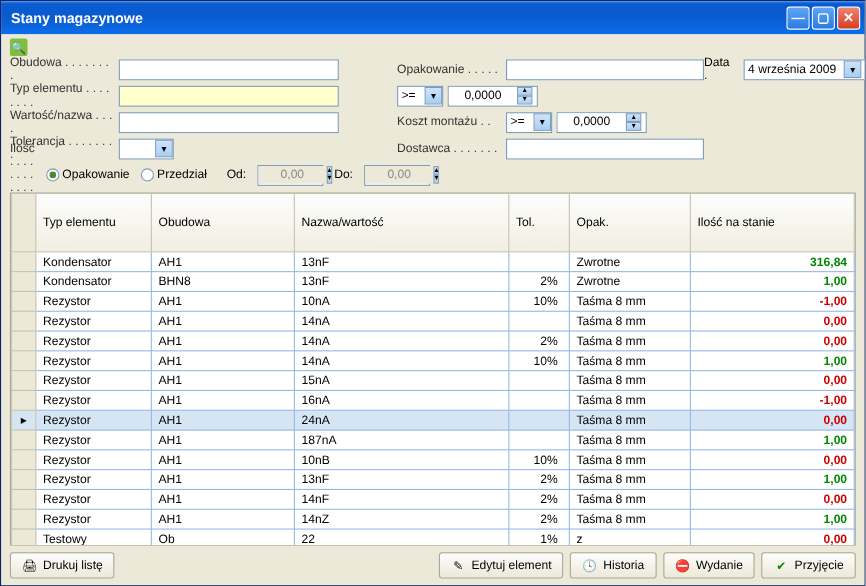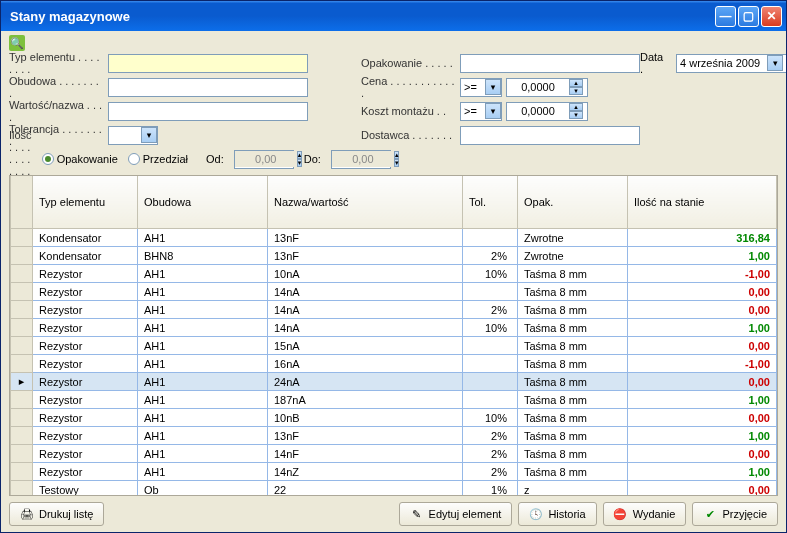--- a/index.html
+++ b/index.html
@@ -68,26 +68,26 @@
       <div class="win-btn close">✕</div>
     </div>
   </div>
 
   <div class="content">
     <div class="search-icon">🔍</div>
 
     <div class="filters">
       <div class="filter-col fc1">
         <div class="f-row">
+          <span class="f-label">Obudowa . . . . . . . .</span>
+          <input class="f-input w200" style="">
+        </div>
+        <div class="f-row">
           <span class="f-label">Typ elementu . . . . . . . .</span>
           <input class="f-input yellow w200" style="">
-        </div>
-        <div class="f-row">
-          <span class="f-label">Obudowa . . . . . . . .</span>
-          <input class="f-input w200" style="">
         </div>
         <div class="f-row">
           <span class="f-label">Wartość/nazwa . . . .</span>
           <input class="f-input w200" style="">
         </div>
         <div class="f-row">
           <span class="f-label">Tolerancja . . . . . . . .</span>
           <div class="f-dropdown">
               <div class="dd-btn">▾</div>
             </div>
@@ -120,21 +120,20 @@
             </div>
         </div>
       </div>
 
       <div class="filter-col fc2" style="margin-left:12px;">
         <div class="f-row">
           <span class="f-label">Opakowanie . . . . .</span>
           <input class="f-input w180" style="">
         </div>
         <div class="f-row">
-          <span class="f-label">Cena . . . . . . . . . . . .</span>
           <div class="mini-dd">
               <span>&gt;=</span>
               <div class="dd-btn">▾</div>
             </div>
           <div class="spinner">
               <input value="0,0000" style="">
               <div class="spin-btns">
                 <div class="spin-btn">▴</div>
                 <div class="spin-btn">▾</div>
               </div>

